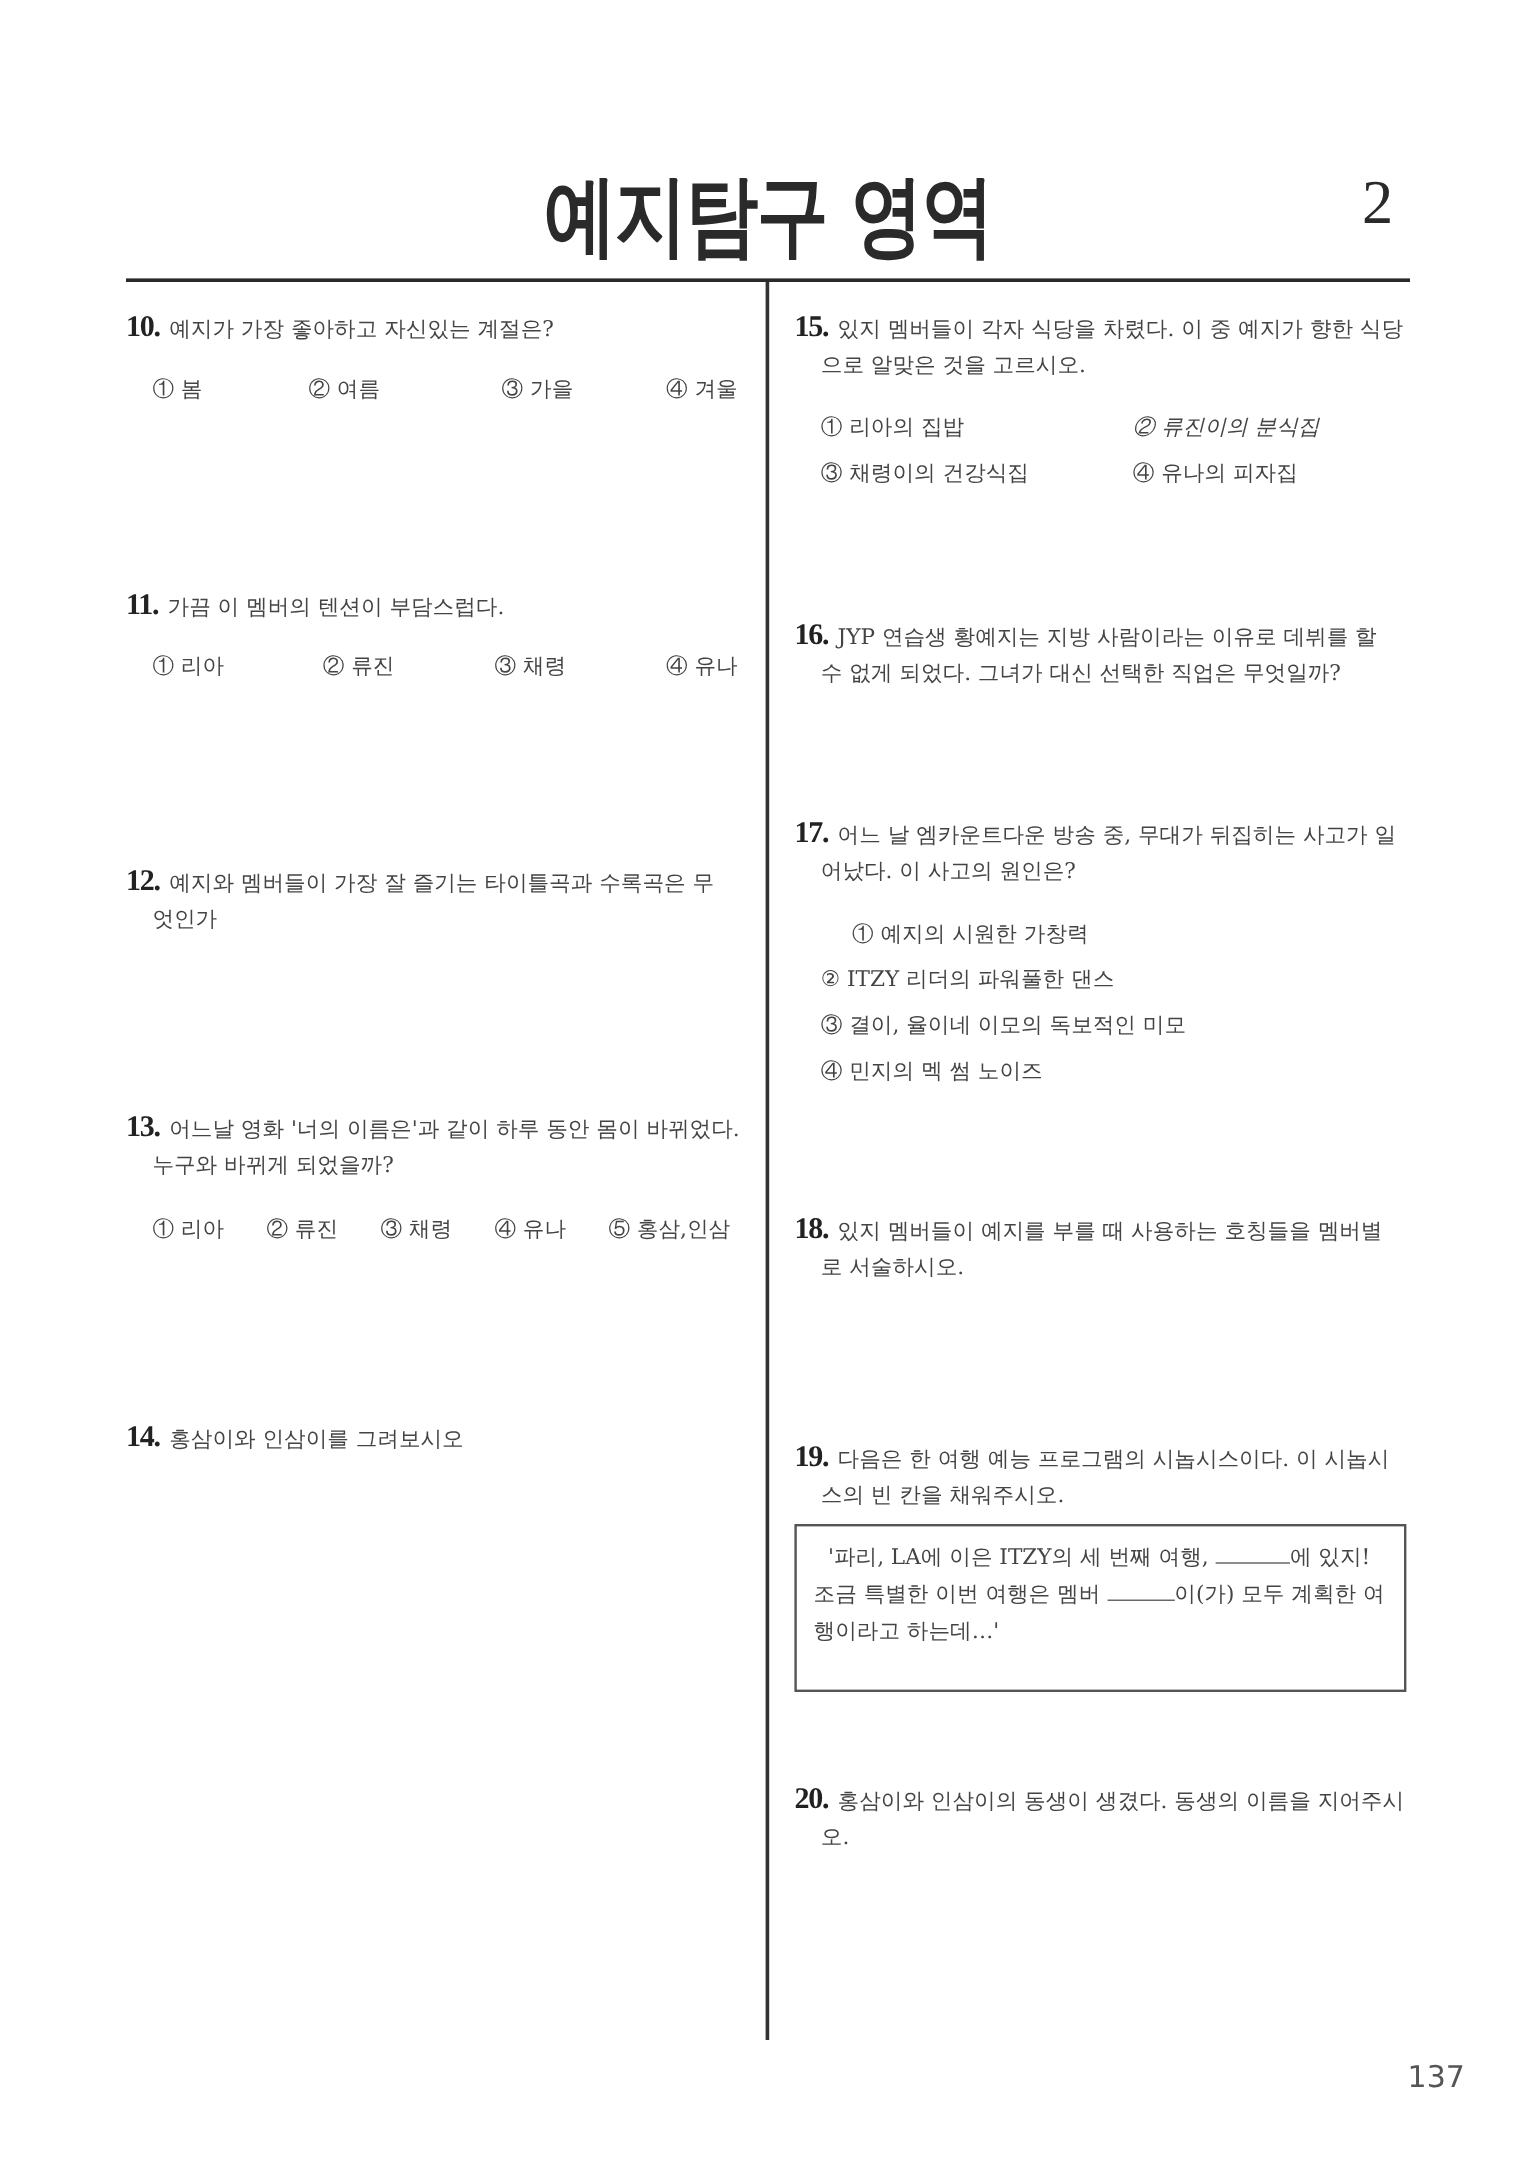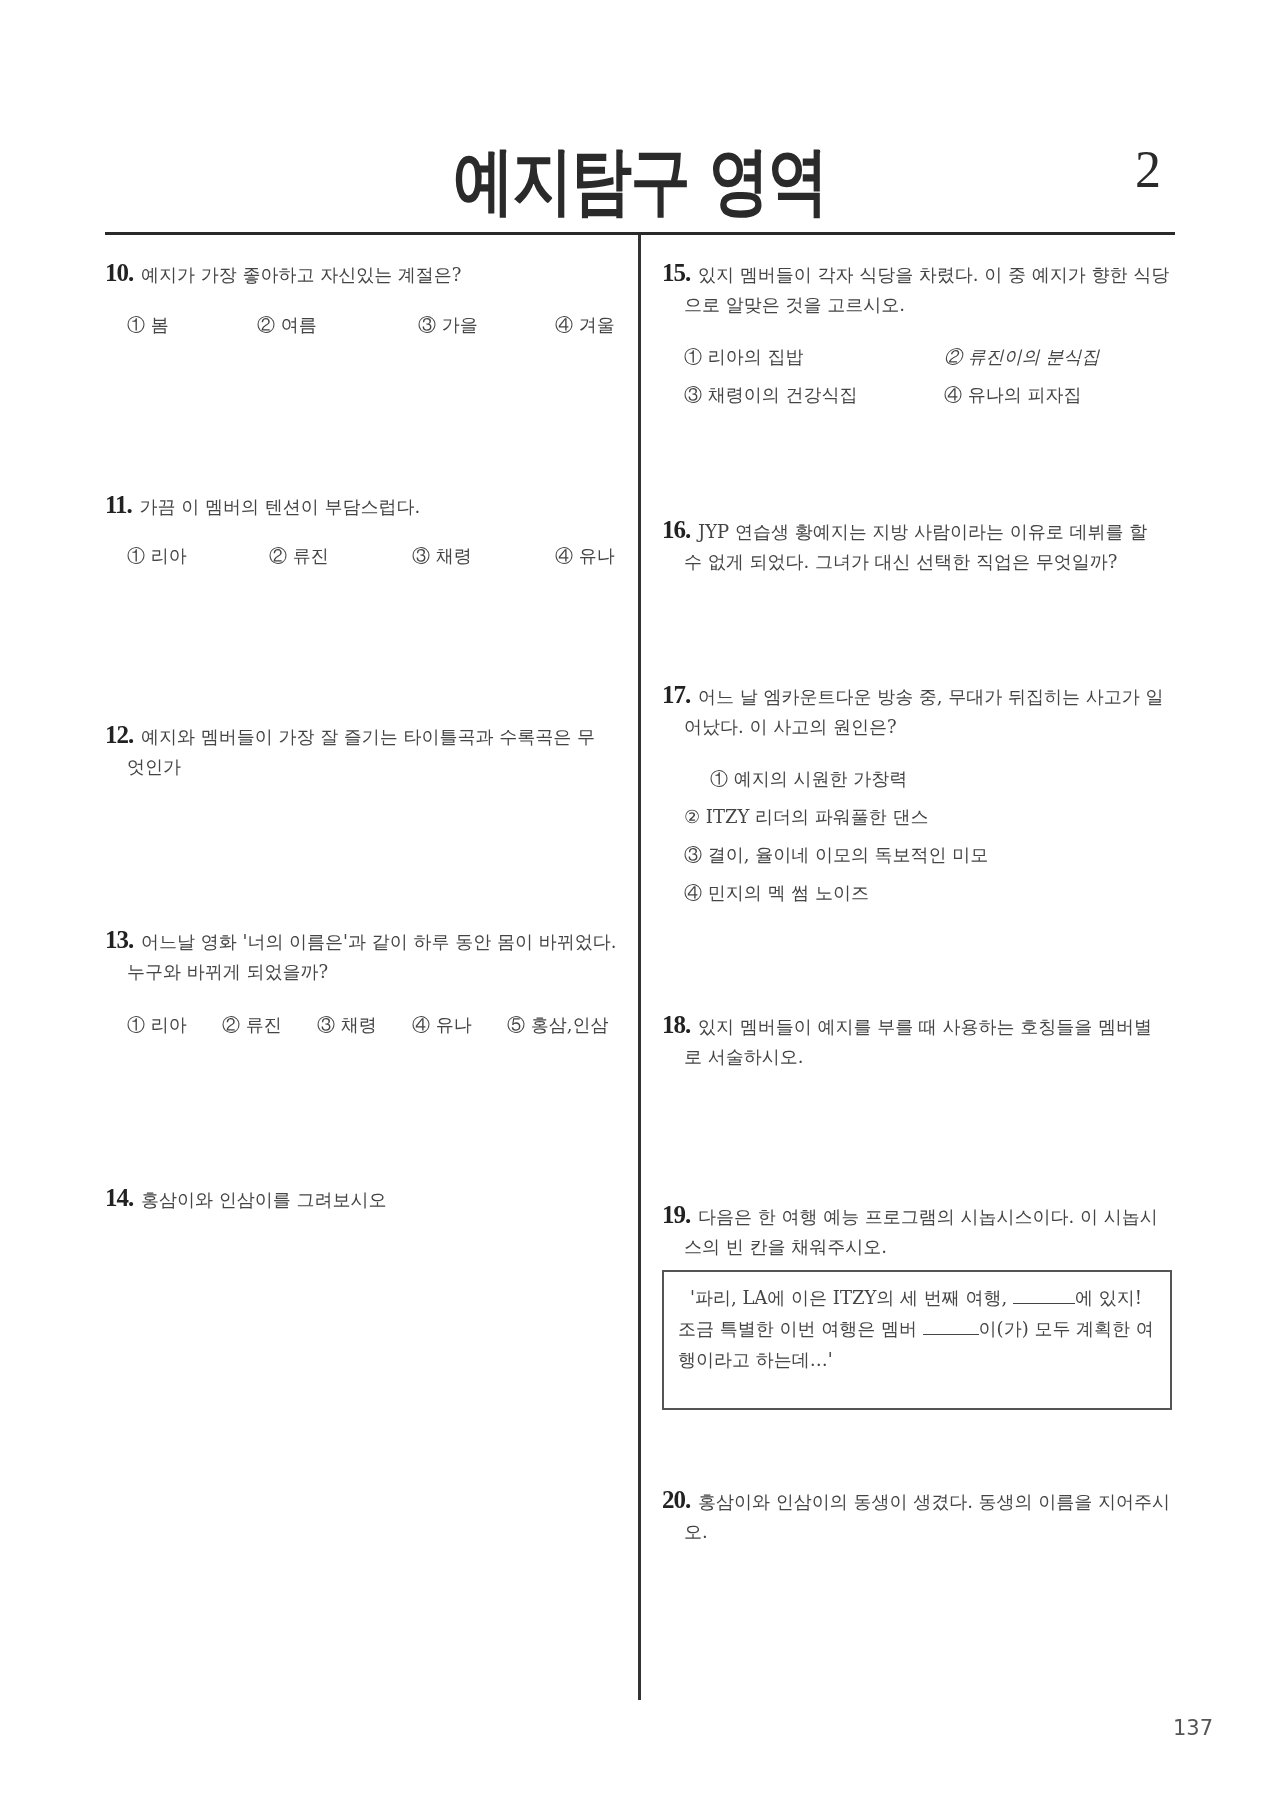--- a/index.html
+++ b/index.html
@@ -16,21 +16,21 @@
   .qnum { font-family: "Liberation Serif", serif; font-weight: bold; font-size: 25px; color: #222222; margin-right: 2px; letter-spacing: -1px; }
   .qtext { }
   .cont { padding-left: 22px; }
   .opts { position: absolute; font-size: 18px; color: #444444; line-height: 30px; }
   .opt { position: absolute; white-space: nowrap; }
   .left-col .q { left: 105px; width: 520px; }
   .right-col .q { left: 662px; width: 515px; }
   .box { position: absolute; left: 662px; top: 1270px; width: 510px; height: 140px; border: 2px solid #555555;
          font-size: 18px; line-height: 31px; color: #444444; padding: 10px 14px; box-sizing: border-box; }
   .blank { display: inline-block; border-bottom: 1.5px solid #444; vertical-align: baseline; height: 14px; }
-  .footer-num { position: absolute; left: 1173px; top: 1716px; font-family: "DejaVu Sans", sans-serif; font-size: 21px; color: #555555; }
+  .footer-num { position: absolute; left: 1173px; top: 1716px; font-family: "DejaVu Sans", sans-serif; font-size: 25px; color: #555555; }
 </style>
 </head>
 <body>
 
 <div class="title">예지탐구 영역</div>
 <div class="page-num-top">2</div>
 <div class="top-rule"></div>
 <div class="vdivider"></div>
 
 <div class="left-col">

